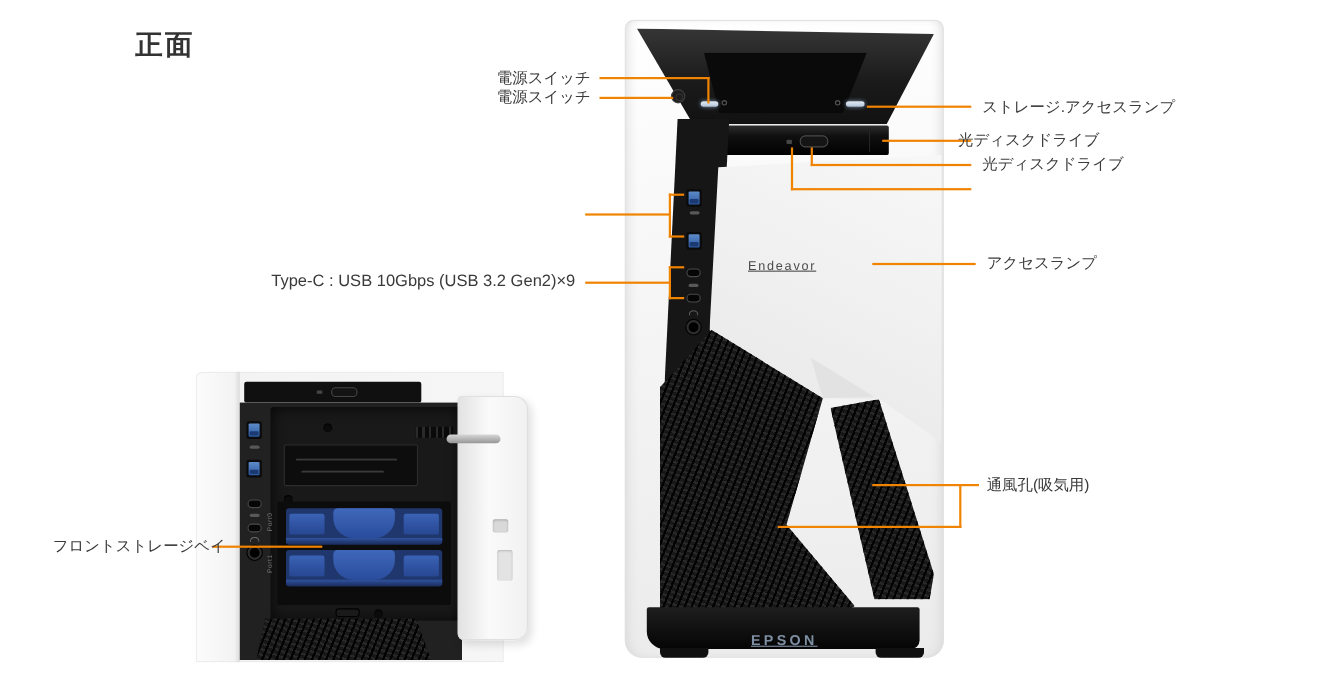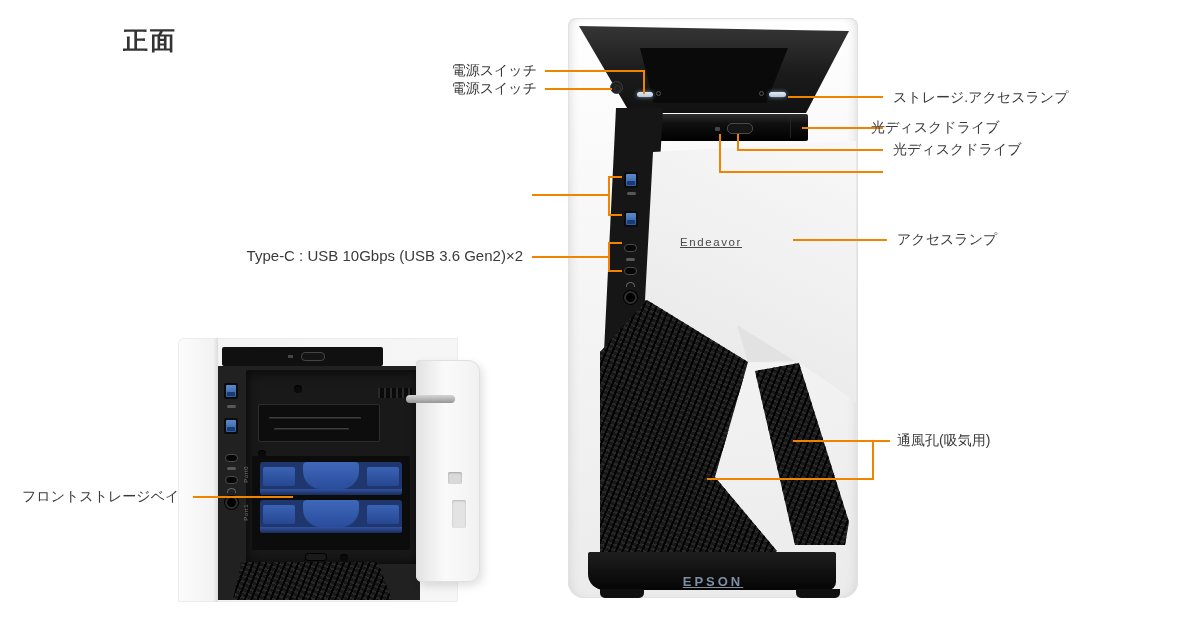--- a/index.html
+++ b/index.html
@@ -254,18 +254,18 @@
   <div class="ol v" style="left:872px; top:440px; height:40px;"></div>
   <div class="ol h" style="left:707px; top:478px; width:167px;"></div>
 
   <div class="ol h" style="left:193px; top:496px; width:100px;"></div>
 
   <div class="lbl r" style="left:420px; top:62px;  width:117px;">電源スイッチ</div>
   <div class="lbl r" style="left:420px; top:80px;  width:117px;">電源スイッチ</div>
   <div class="lbl" style="left:893px; top:89px;">ストレージ.アクセスランプ</div>
   <div class="lbl" style="left:871px; top:119px;">光ディスクドライブ</div>
   <div class="lbl" style="left:893px; top:141px;">光ディスクドライブ</div>
-  <div class="lbl big r" style="left:240px; top:247px; width:283px;">Type-C : USB 10Gbps (USB 3.6 Gen2)×2</div>
+  <div class="lbl big r" style="left:240px; top:247px; width:283px;">Type-C : USB 10Gbps (USB 3.2 Gen2)×9</div>
   <div class="lbl" style="left:897px; top:231px;">アクセスランプ</div>
   <div class="lbl" style="left:897px; top:432px;">通風孔(吸気用)</div>
-  <div class="lbl r" style="left:22px; top:488px; width:145px;">フロントストレージベイ</div>
+  <div class="lbl r" style="left:48px; top:488px; width:145px;">フロントストレージベイ</div>
 
 </div>
 
 </body></html>

